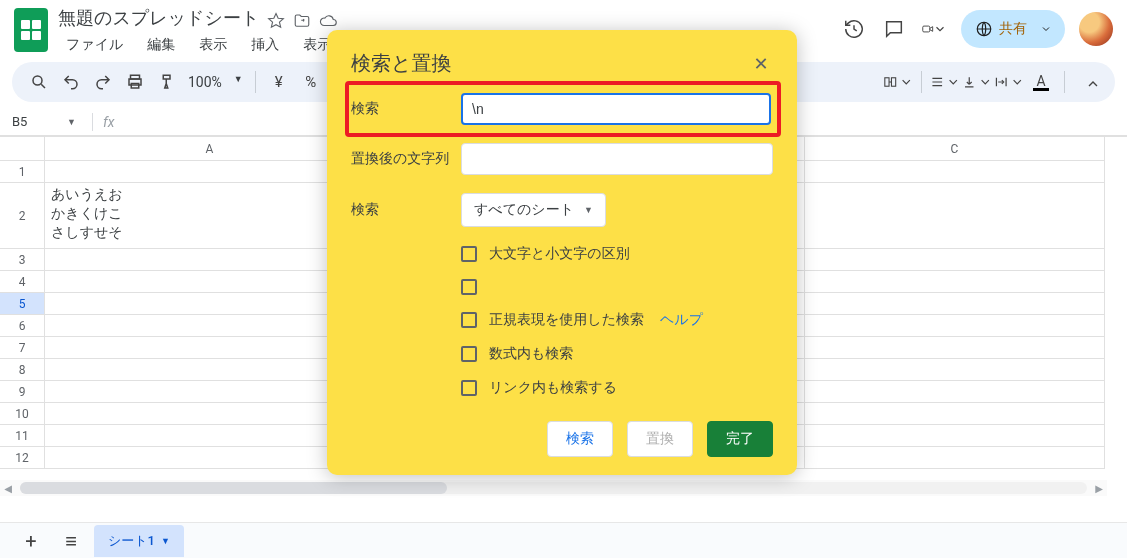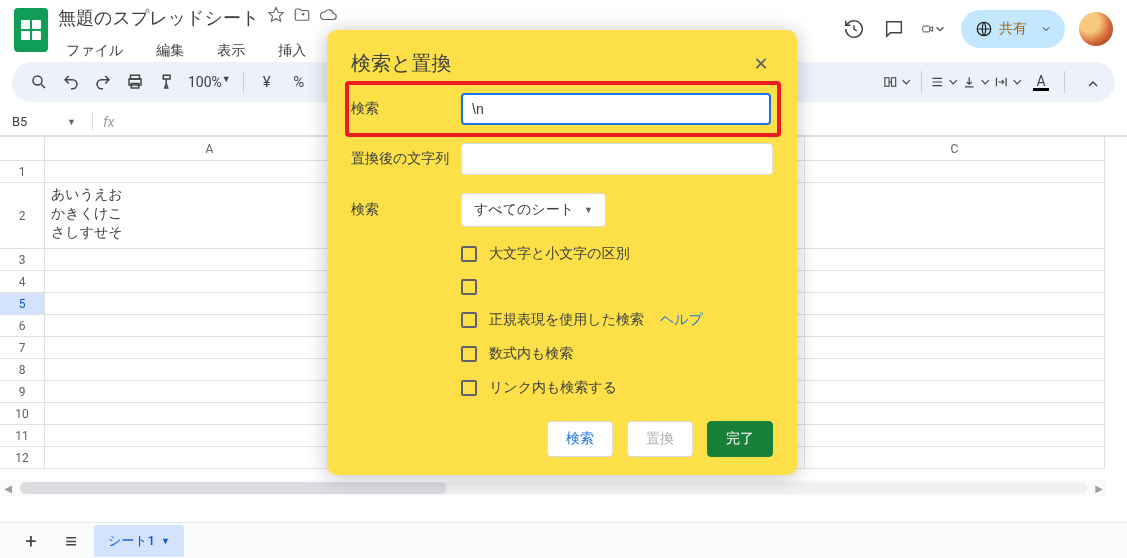--- a/index.html
+++ b/index.html
@@ -27,25 +27,25 @@
       display:flex;align-items:center;justify-content:center;
       margin-right:10px;
       margin-top:2px;
       flex-shrink:0;
     }
     .doc-icon-grid{
       width:20px;height:20px;
       display:grid;grid-template-columns:1fr 1fr;grid-template-rows:1fr 1fr;gap:2px;
     }
     .doc-icon-grid span{background:#fff;border-radius:1px;}
-    .title-row{display:flex;align-items:flex-start;gap:8px;}
+    .title-row{display:flex;align-items:flex-end;gap:8px;}
     .doc-title{font-size:18px;color:#3c4043;font-weight:400;}
     .title-icon{width:18px;height:18px;display:flex;align-items:center;justify-content:center;color:#5f6368;cursor:pointer;}
     .title-icon svg{width:18px;height:18px;}
-    .menu-row{display:flex;gap:17px;margin-top:8px;}
+    .menu-row{display:flex;gap:8px;margin-top:2px;}
     .menu-item{padding:4px 8px;font-size:14px;color:#3c4043;border-radius:4px;cursor:pointer;}
     .header-spacer{flex:1;}
     .header-right{display:flex;align-items:center;gap:14px;margin-top:4px;}
     .hr-icon{width:26px;height:26px;display:flex;align-items:center;justify-content:center;color:#444;cursor:pointer;}
     .hr-icon svg{width:22px;height:22px;}
     .cam-wrap{display:flex;align-items:center;}
     .share-wrap{display:flex;align-items:center;background:#c2e7ff;border-radius:40px;height:38px;padding:0 6px 0 14px;gap:6px;cursor:pointer;}
     .share-wrap .globe{width:18px;height:18px;}
     .share-drop{width:26px;height:26px;display:flex;align-items:center;justify-content:center;}
     .avatar{width:34px;height:34px;border-radius:50%;background:radial-gradient(circle at 30% 30%, #f7c97f 0 30%, #d96c3b 60%, #8a2a1a 100%);}
@@ -55,21 +55,21 @@
       margin:4px 12px 0 12px;
       height:40px;
       background:#edf2fa;
       border-radius:22px;
       padding:0 12px;
       gap:2px;
     }
     .tb-btn{width:30px;height:30px;display:flex;align-items:center;justify-content:center;color:#444;cursor:pointer;border-radius:4px;}
     .tb-btn svg{width:18px;height:18px;}
     .tb-sep{width:1px;height:22px;background:#c7cdd4;margin:0 6px;}
-    .zoom{font-size:14px;padding:0 4px;display:flex;gap:0;}
+    .zoom{font-size:14px;padding:0 4px;display:flex;gap:12px;}
     .zoom-caret{font-size:9px;}
     .tb-spacer{flex:1;}
     .collapse-btn{
       width:28px;height:28px;border-radius:50%;background:#edf2fa;
       display:flex;align-items:center;justify-content:center;
       position:absolute;right:20px;top:70px;cursor:pointer;color:#444;
     }
     .collapse-btn svg{width:16px;height:16px;}
     
     .fx-row{display:flex;align-items:center;height:28px;border-bottom:1px solid #e0e0e0;margin-top:6px;padding-left:12px;}

